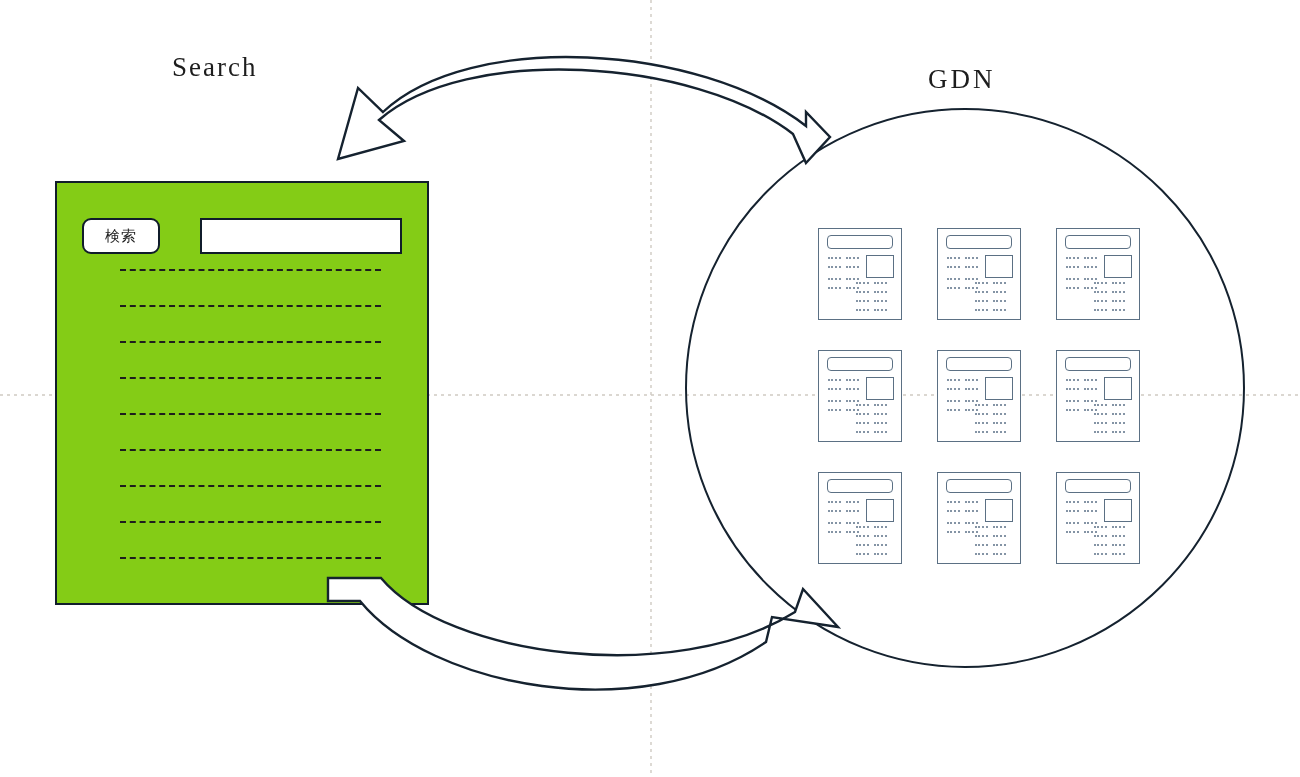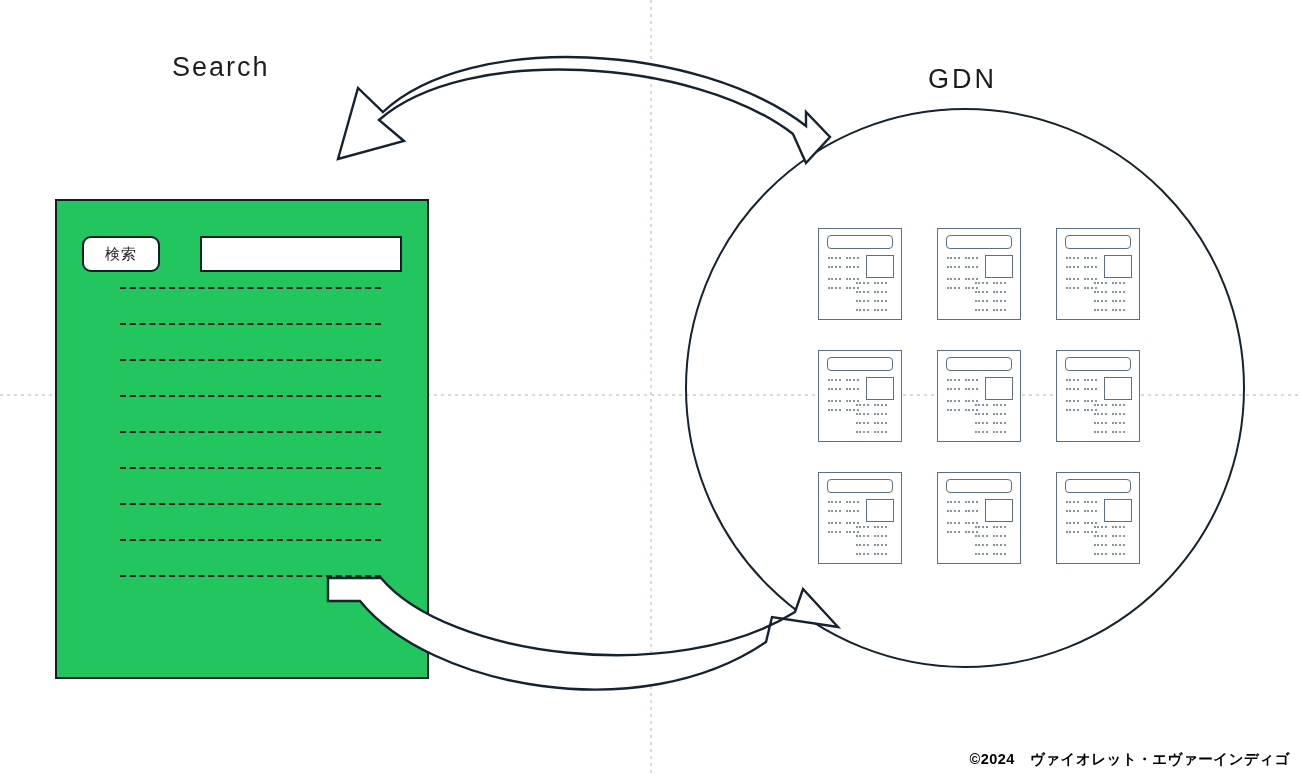--- a/index.html
+++ b/index.html
@@ -14,33 +14,33 @@
   .svg-layer{position:absolute;top:0;left:0;width:1300px;height:777px;}
 
   
   .label{
     position:absolute;
     color:#1d1d1d;
     font-size:27px;
     font-weight:400;
     letter-spacing:2px;
     white-space:nowrap;
+    font-family:Liberation Serif, serif;
   }
   #label-search{left:172px;top:52px;}
   #label-gdn{left:928px;top:64px;letter-spacing:3px;}
 
   
   #search-panel{
     position:absolute;
     left:55px;top:181px;
-    width:374px;height:480px;
+    width:374px;height:424px;
     border:2.2px solid #111d2b;
-    background:#22c55e;
-    box-sizing:border-box;
-    margin-top:18px;
+    background:#84cc16;
+    box-sizing:border-box;
   }
   #search-row{
     position:absolute;left:25px;top:35px;
     width:320px;height:36px;
   }
   #search-button{
     position:absolute;left:0;top:0;
     width:78px;height:36px;
     border:2.2px solid #101c2a;
     border-radius:9px;
@@ -517,15 +517,14 @@
                C 430 687 640 728 766 642
                L 772 617
                L 838 627
                L 803 589
                L 795 612
                C 676 687 447 657 381 578
                Z"></path>
     </g>
   </svg>
 
-  <div id="copyright">©2024　ヴァイオレット・エヴァーインディゴ</div>
 
 </div>
 
 </body></html>

